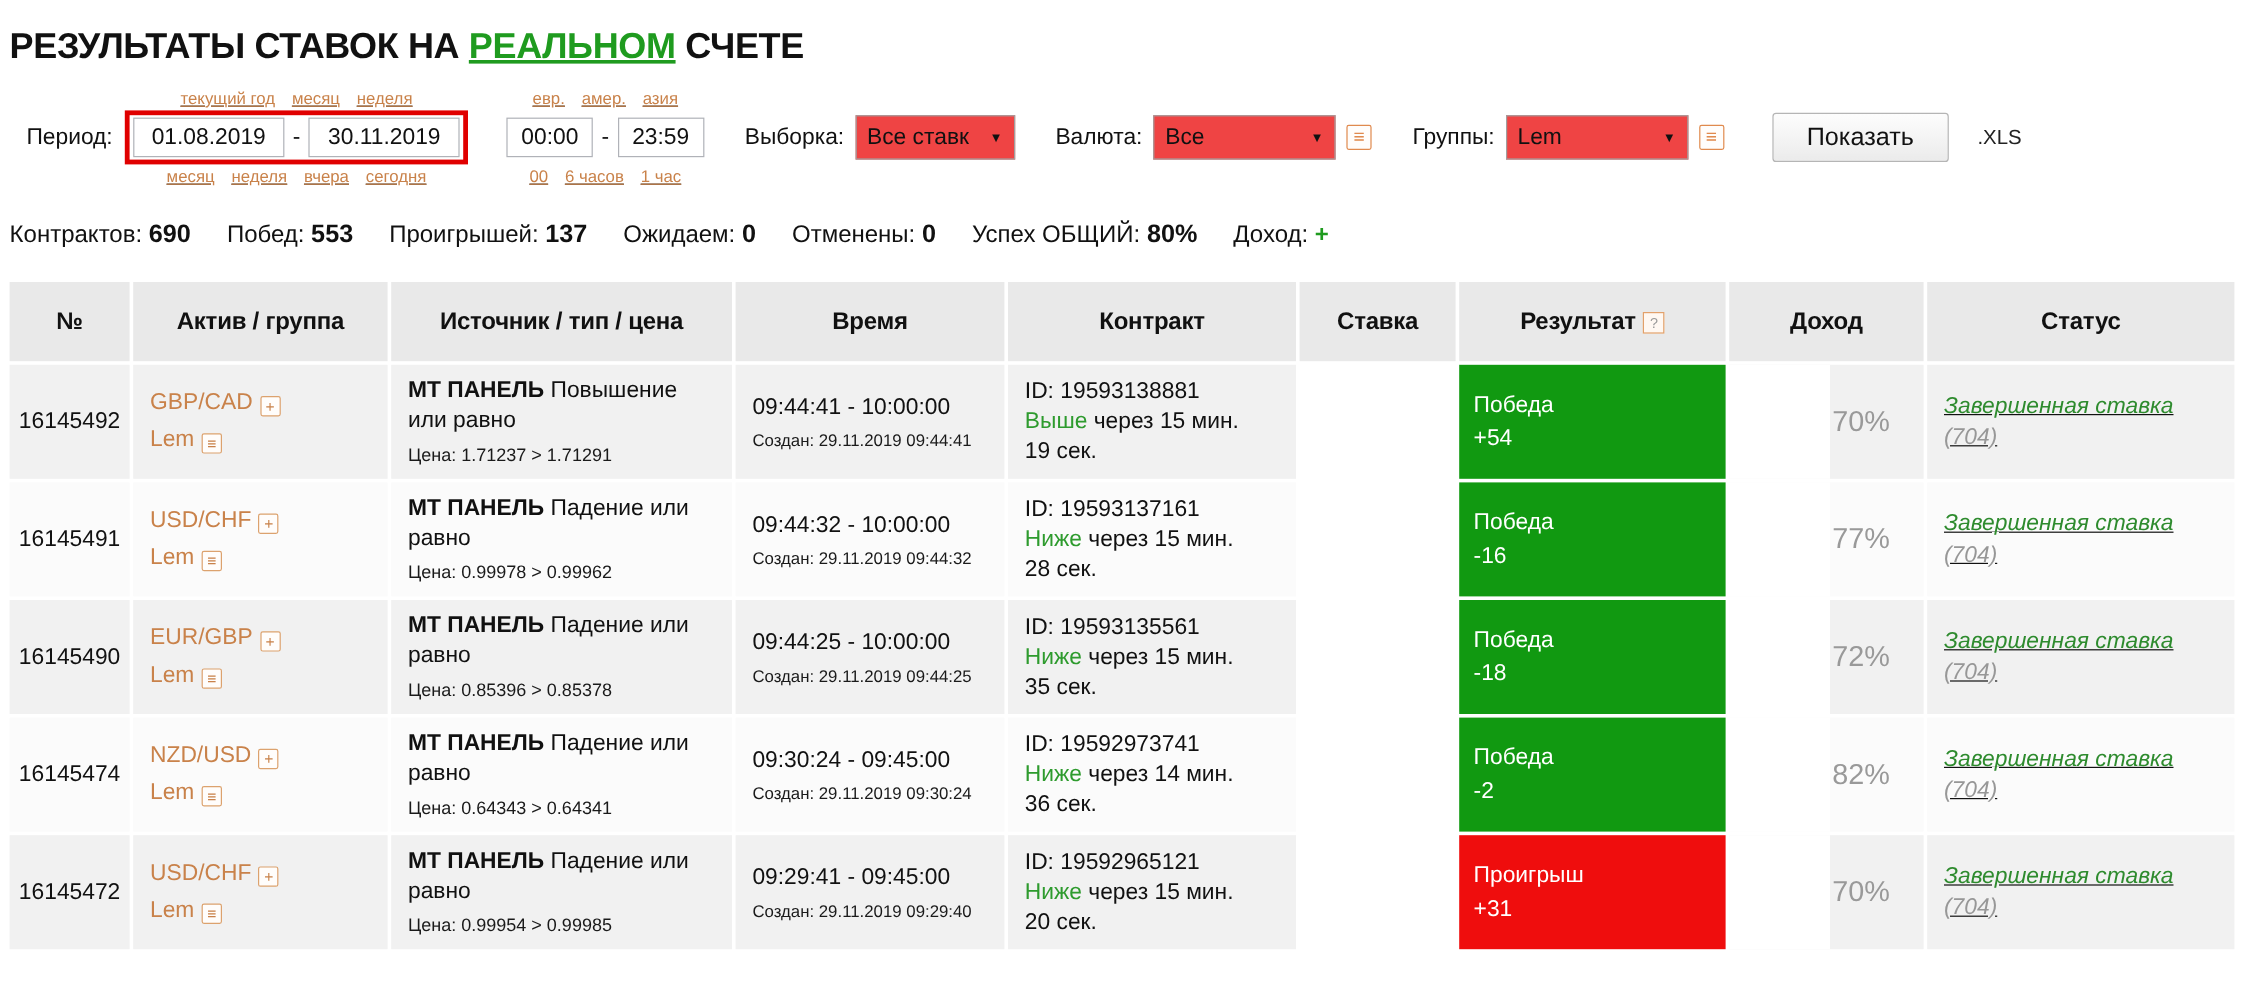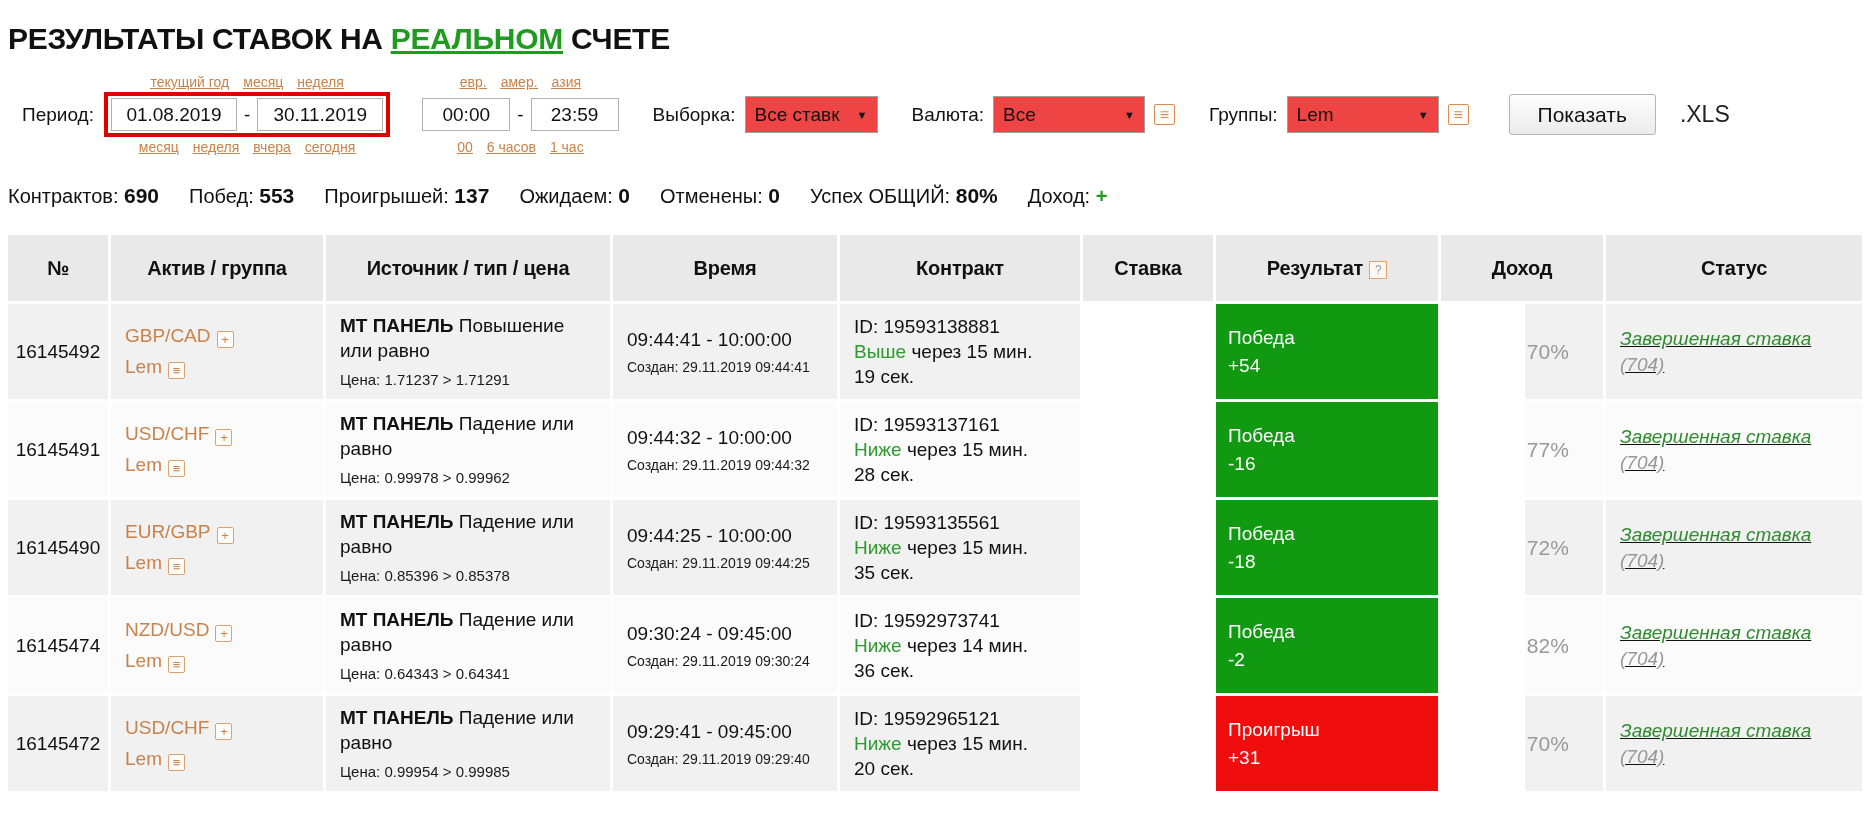--- a/index.html
+++ b/index.html
@@ -19,36 +19,36 @@
   .controls { display:flex; align-items:center; margin:0 0 4px 14px; font-size:19px; }
   .ctl-label { margin-right:10px; }
   .stack { display:flex; flex-direction:column; align-items:center; }
   .quick-links { display:flex; gap:14px; font-size:14px; margin:2px 0; white-space:nowrap;text-decoration:underline; }
   .qlink { color:#c9824a; text-decoration:underline; cursor:pointer; }
   .red-frame { border:4px solid #e00000; display:flex; align-items:center; gap:7px; padding:2px 3px; }
   .plain-frame { display:flex; align-items:center; gap:7px; padding:6px 0; }
   .txt { height:33px; border:1px solid #b0b2b8; background:#fff; text-align:center;
          font-size:19px; font-family:inherit; color:#111; }
   .txt.date { width:126px; }
-  .txt.time { width:88px; }
+  .txt.time { width:72px; }
   .dash { font-size:19px; }
   .gap-l { margin-left:32px; }
   .ctl-pair { display:flex; align-items:center; gap:9px; margin-left:34px; }
   .fake-select { display:inline-flex; align-items:center; justify-content:space-between;
     border:1px solid #a0a0a0; background:#ef4444; height:37px; padding:0 9px; gap:8px;
     font-size:19px; cursor:pointer; white-space:nowrap; overflow:hidden; }
   .w-sel1 { width:133px; } .w-sel2 { width:152px; }
   .sel-arrow { font-size:11px; color:#111; }
   .list-icon { width:21px; height:21px; border:1px solid #e08a4e; color:#e08a4e;
     display:inline-flex; align-items:center; justify-content:center; font-size:16px;
     background:#fffdfb; border-radius:2px; cursor:pointer; }
   .show-btn { margin-left:40px; height:41px; padding:0 28px; font-size:21px;
     font-family:inherit; color:#111; background:linear-gradient(#fdfdfd,#ebebeb);
     border:1px solid #b5b5b5; border-radius:3px; cursor:pointer; }
-  .xls { margin-left:24px; font-size:23px; color:#222; text-decoration:none; cursor:pointer; }
+  .xls { margin-left:24px; font-size:17px; color:#222; text-decoration:none; cursor:pointer; }
 
   
   h2 { margin:18px 0 0 0; font-size:22px; font-weight:700; letter-spacing:-0.2px; }
   .summary { display:flex; align-items:baseline; gap:30px; margin:27px 0 24px 0; font-size:20px; white-space:nowrap; }
   .summary b { font-size:21px; }
   .profit-plus { color:#1f9b1f; font-weight:700; }
 
   
   table { border-collapse:separate; border-spacing:3px; table-layout:fixed;
           width:1860px; margin-left:-3px; font-size:19px; }
@@ -69,21 +69,21 @@
   .created { font-size:14px; margin-top:6px; color:#1a1a1a; }
   .green-word { color:#2e9b2e; }
   tr td.c-stake { background:#fff; }
   .c-result { padding:0; }
   .result-box { height:100%; display:flex; flex-direction:column; justify-content:center;
     gap:2px; padding-left:12px; color:#fff; font-size:19px; }
   .result-box.win  { background:#119911; }
   .result-box.loss { background:#ef0d0d; }
   .c-income { position:relative; padding:0; }
   .censor { position:absolute; left:0; top:0; bottom:0; width:52%; background:#fff; }
-  .pct { position:relative; display:inline-block; margin-left:53%; color:#999; font-size:21px; }
+  .pct { position:relative; display:inline-block; margin-left:53%; color:#999; font-size:24px; }
   .c-status { font-style:italic; font-size:19px;text-decoration:underline; }
   .st-main { color:#2e8b2e; }
   .st-code { color:#979797; }
   .help-icon { display:inline-flex; align-items:center; justify-content:center;
     width:18px; height:18px; border:1px solid #e2a06a; background:#fff8f2;
     color:#9a9a9a; font-size:12px; font-weight:400; margin-left:6px;
     vertical-align:1px; cursor:pointer; }
 </style>
 </head>
 <body>

